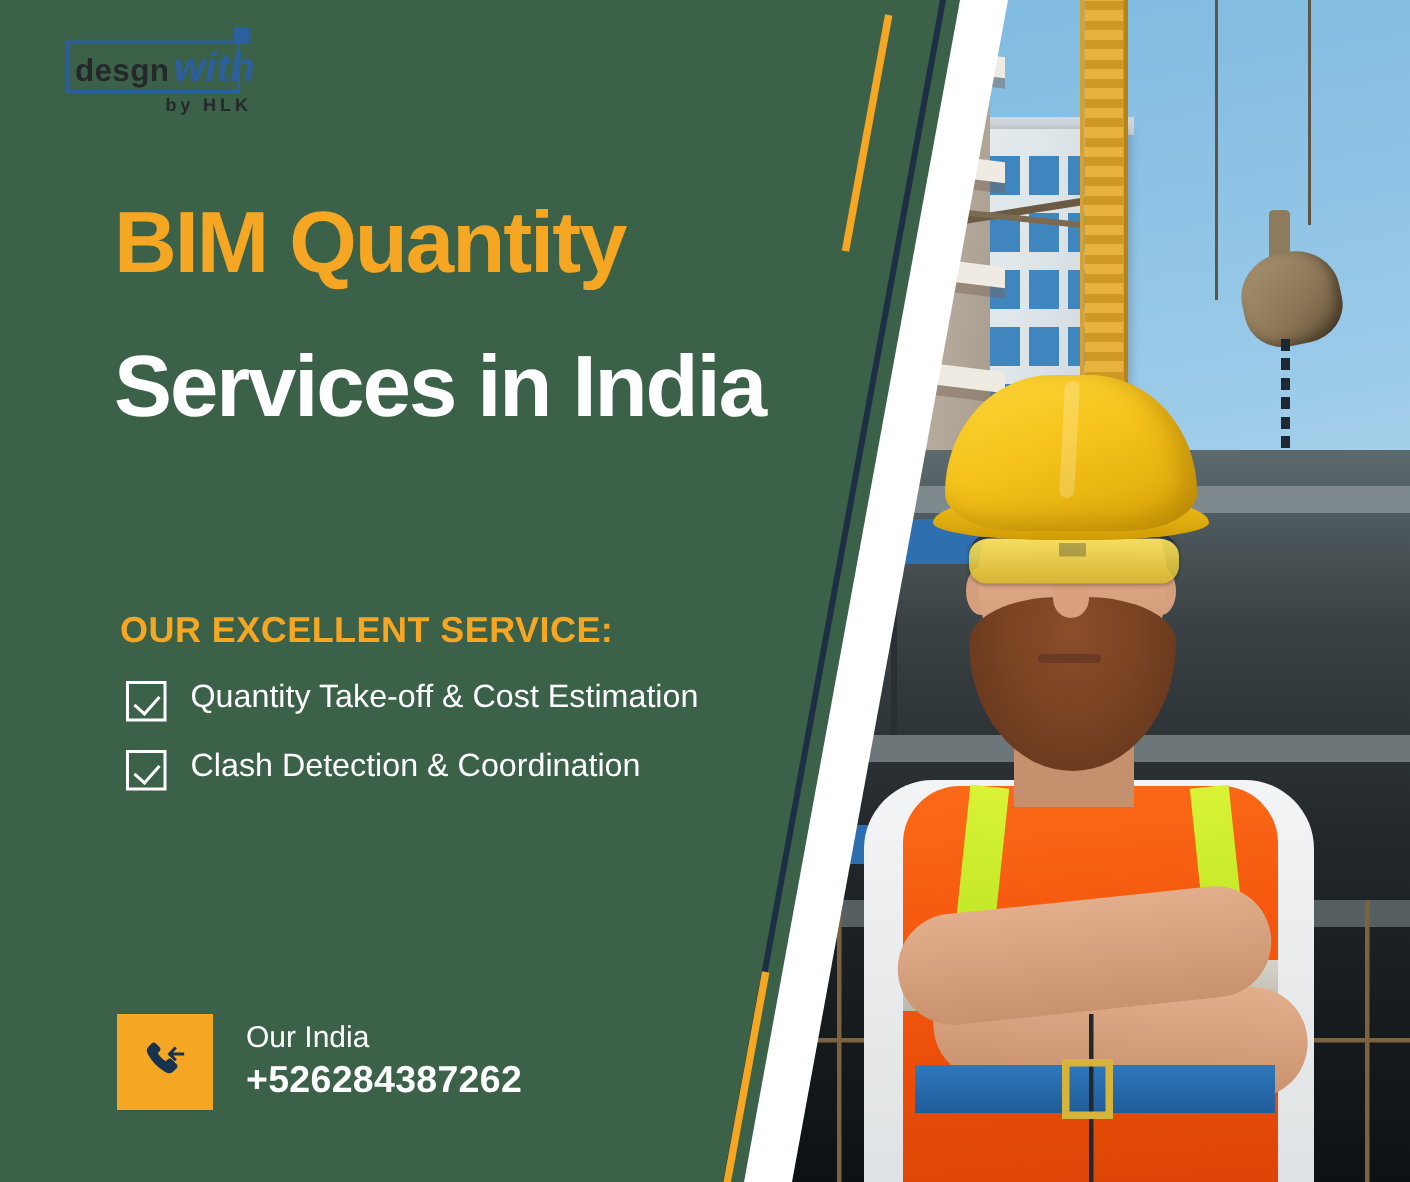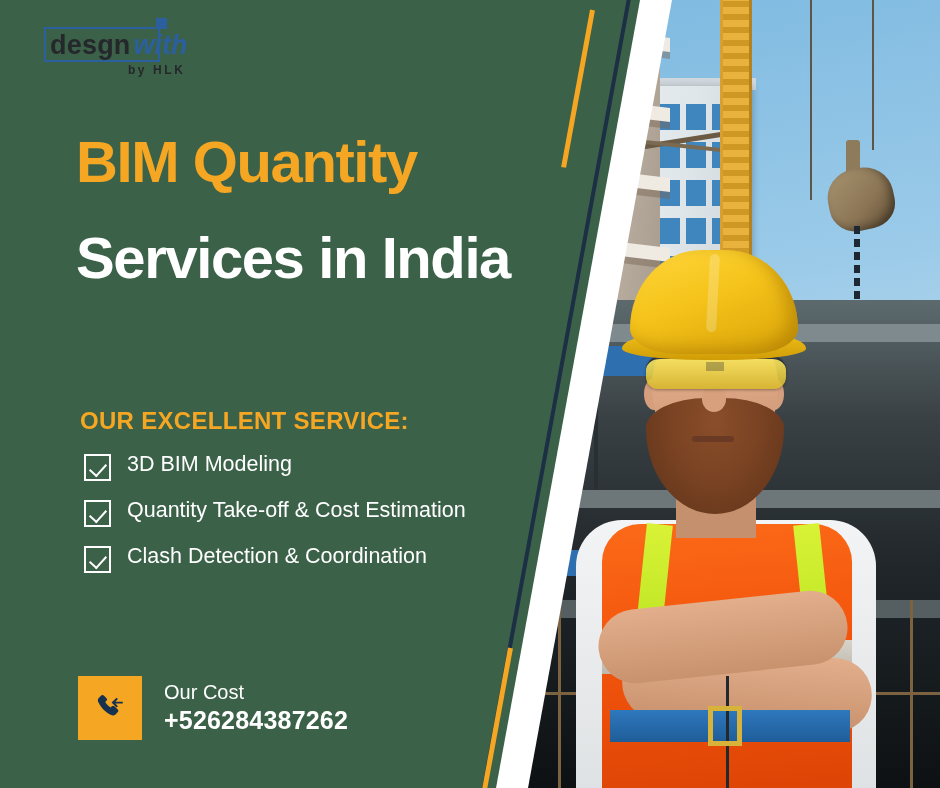--- a/index.html
+++ b/index.html
@@ -429,21 +429,21 @@
     border: 2px solid #2b5f9e;
     box-sizing: border-box;
   }
   .logo-sq {
     position: absolute;
     left: 106px; top: -12px;
     width: 11px; height: 11px;
     background: #2b5f9e;
   }
   .logo-design {
-    font-size: 27px; font-weight: 700; color: #25282b;
+    font-size: 21px; font-weight: 700; color: #25282b;
     letter-spacing: .2px; position: relative; z-index: 2;
   }
   .logo-heed {
     font-size: 27px; font-weight: 700; font-style: italic;
     color: #2b5f9e; margin-left: 3px; position: relative; z-index: 2;
   }
   .logo-by {
     text-align: right; font-size: 12px; font-weight: 700;
     color: #25282b; letter-spacing: 2.6px; margin-top: 2px; padding-right: 2px;
   }
@@ -657,39 +657,35 @@
       <span class="l1">BIM Quantity</span>
       <span class="l2">Services in India</span>
     </div>
 
 
     <div class="section-heading">OUR EXCELLENT SERVICE:</div>
 
     <div class="services">
       <div class="service-item">
         <span class="checkbox"></span>
-        <span class="service-label">3D BIM Modeling</span>
-      </div>
-      <div class="service-item">
-        <span class="checkbox"></span>
         <span class="service-label">Quantity Take-off &amp; Cost Estimation</span>
       </div>
       <div class="service-item">
         <span class="checkbox"></span>
         <span class="service-label">Clash Detection &amp; Coordination</span>
       </div>
     </div>
 
     <div class="phone-block">
       <div class="phone-badge">
         <svg width="34" height="34" viewBox="0 0 24 24">
           <path d="M7.6 3.2c-.5-.5-1.3-.5-1.8 0L4.2 4.8c-.8.8-1 2-.5 3 1.9 4 5.2 7.3 9.2 9.2 1 .5 2.2.3 3-.5l1.6-1.6c.5-.5.5-1.3 0-1.8l-2.4-2.4c-.5-.5-1.3-.5-1.8 0l-.9.9c-1.6-.9-2.9-2.2-3.8-3.8l.9-.9c.5-.5.5-1.3 0-1.8L7.6 3.2z" fill="#16324f"></path>
           <path d="M21 7.5h-5.2l1.8-1.8-1-1-3.5 3.5 3.5 3.5 1-1-1.8-1.8H21z" fill="#16324f"></path>
         </svg>
       </div>
       <div class="phone-text">
-        <div class="label">Our Cost</div>
+        <div class="label">Our India</div>
         <div class="number">+526284387262</div>
       </div>
     </div>
 
   </div>
 </div>
 
 </body></html>

